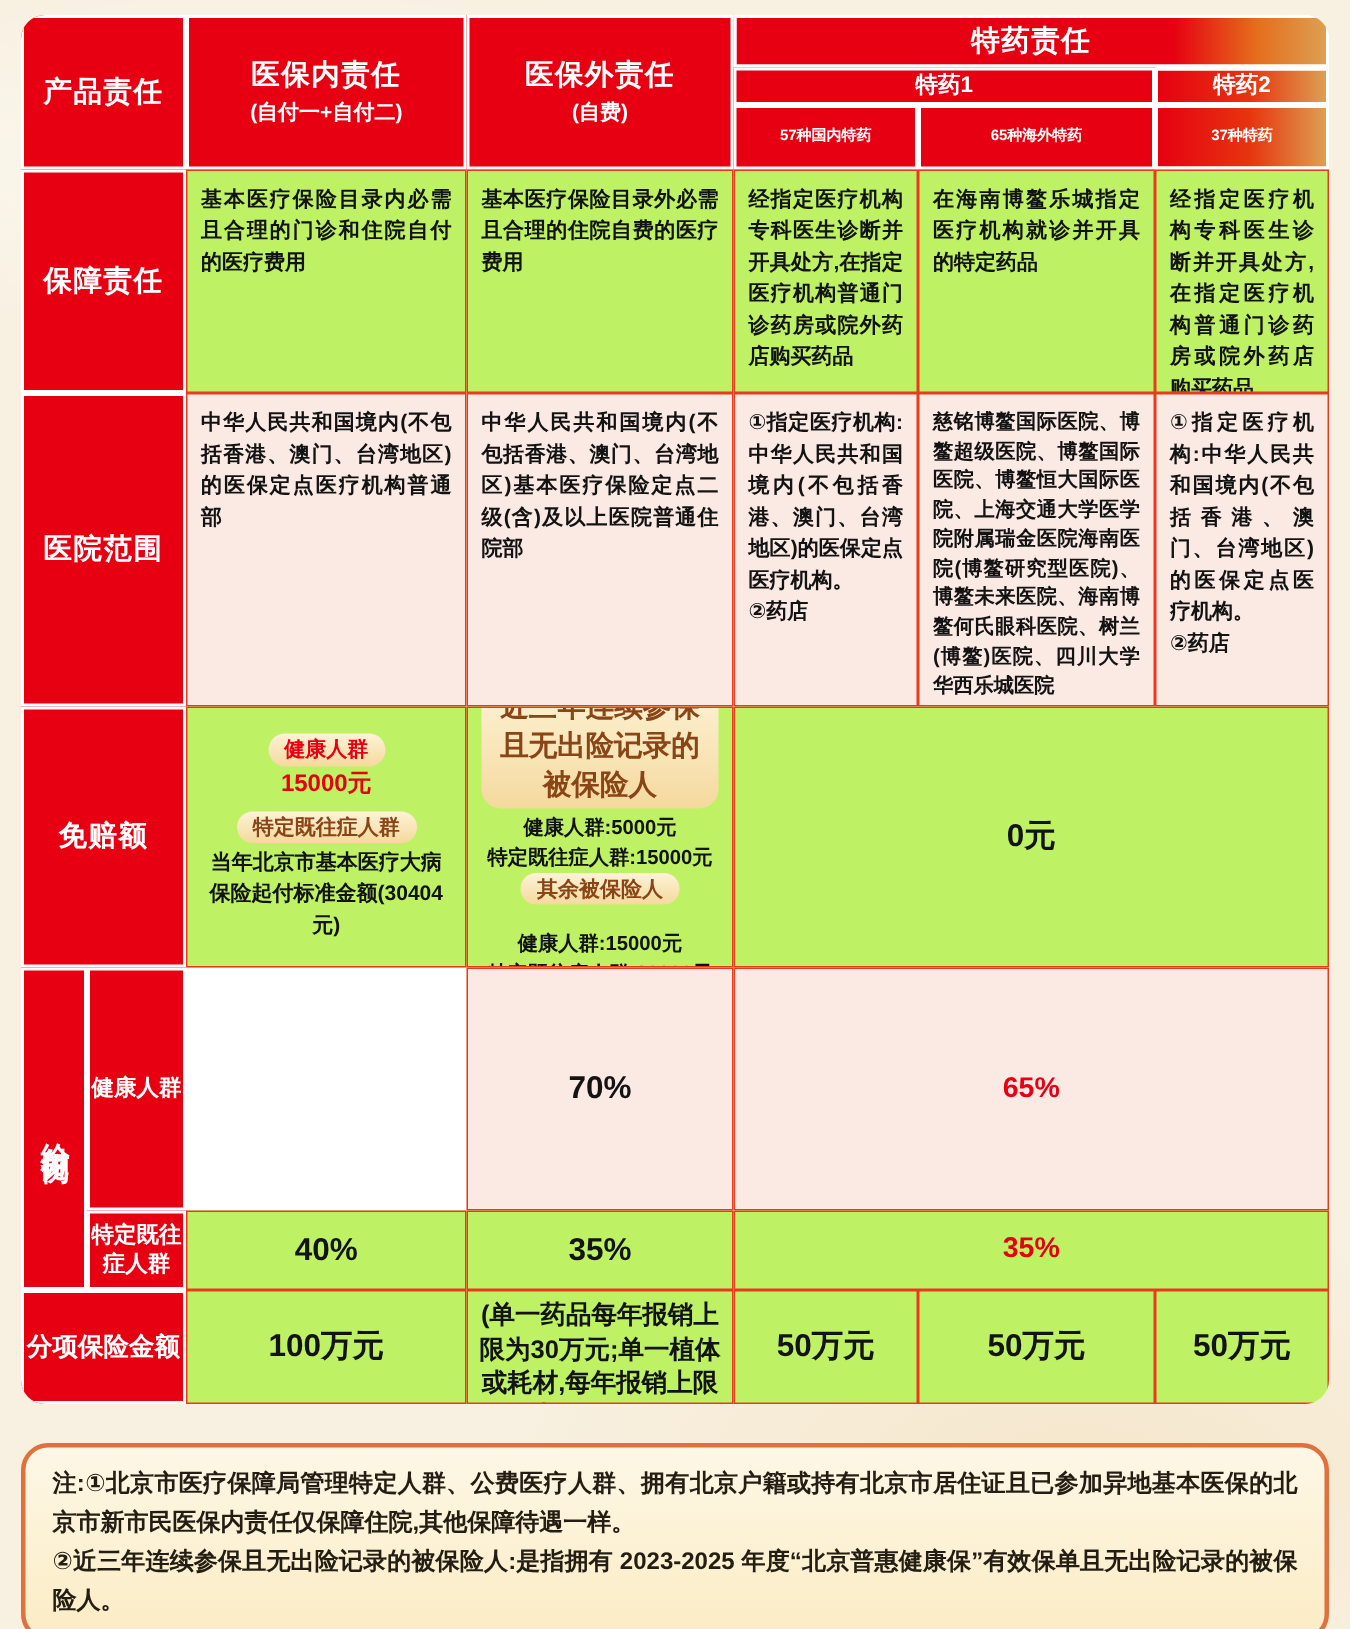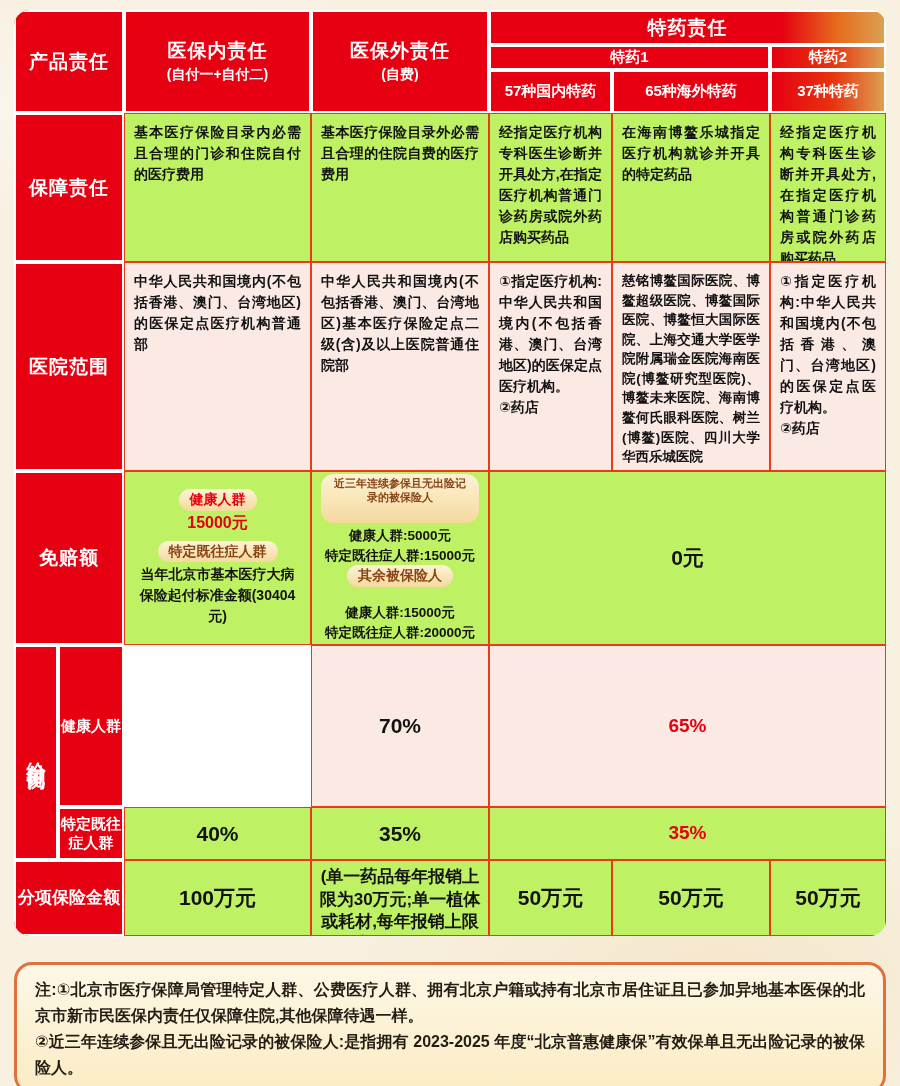--- a/index.html
+++ b/index.html
@@ -22,21 +22,21 @@
   }
   
   .hcell {
     background:#e60012; color:#fff; border:2px solid #fff;
     display:flex; flex-direction:column; align-items:center; justify-content:center;
     font-weight:700; text-align:center; line-height:1.25; overflow:hidden;
   }
   .hcell .big { font-size:19px; letter-spacing:1px; }
   .hcell .sub { font-size:14px; font-weight:700; margin-top:3px; }
   .h-md { font-size:15px; }
-  .h-sm { font-size:15px; }
+  .h-sm { font-size:10px; }
   .grad-full { background:linear-gradient(90deg,#e60012 0%,#e6350f 55%,#dda052 100%); }
   .grad-tail { background:linear-gradient(90deg,#e60012 0%,#e60012 74%,#e56c1c 88%,#dda052 100%); }
   .vlabel { writing-mode:vertical-rl; text-orientation:upright; font-size:19px; letter-spacing:3px; font-weight:700; }
   
   .bcell {
     background:#bef264; border:1px solid #ea3a1c; color:#131313;
     font-weight:700; font-size:14px; line-height:1.5; padding:8px 9px; overflow:hidden;
   }
   .pink { background:#fbe9e4; }
   .top { text-align:justify; }
@@ -44,21 +44,21 @@
   .pre { white-space:pre-line; }
   .pct { font-size:21px; }
   .pct-red { color:#e60012; font-size:19px; font-weight:700; }
   .small13 { font-size:13.5px; line-height:1.45; }
   .badge {
     display:inline-block; background:linear-gradient(180deg,#fdf3d6,#f5d99e);
     border-radius:999px; padding:1px 11px 2px; font-size:14px; font-weight:700;
     color:#e60012; line-height:1.35;
   }
   .badge.dark { color:#8a4517; }
-  .badge.block { border-radius:13px; padding:2px 8px 18px; font-size:11px; max-width:168px; }
+  .badge.block { border-radius:13px; padding:2px 8px 3px; font-size:19px; max-width:168px; }
   .redtxt { color:#e60012; font-weight:700; font-size:16px; }
   .gap6 { height:6px; } .gap4 { height:4px; }
   .subnote { font-size:17px; line-height:1.32; font-weight:700; margin-top:2px; }
   
   .note {
     position:absolute; left:14px; top:962px; width:872px; min-height:110px;
     background:linear-gradient(180deg,#fdf7e6 0%,#fbecc4 100%);
     border:3px solid #e0713c; border-radius:18px;
     padding:12px 18px 10px; color:#241d14;
     font-size:16px; font-weight:700; line-height:1.62; text-align:justify;

